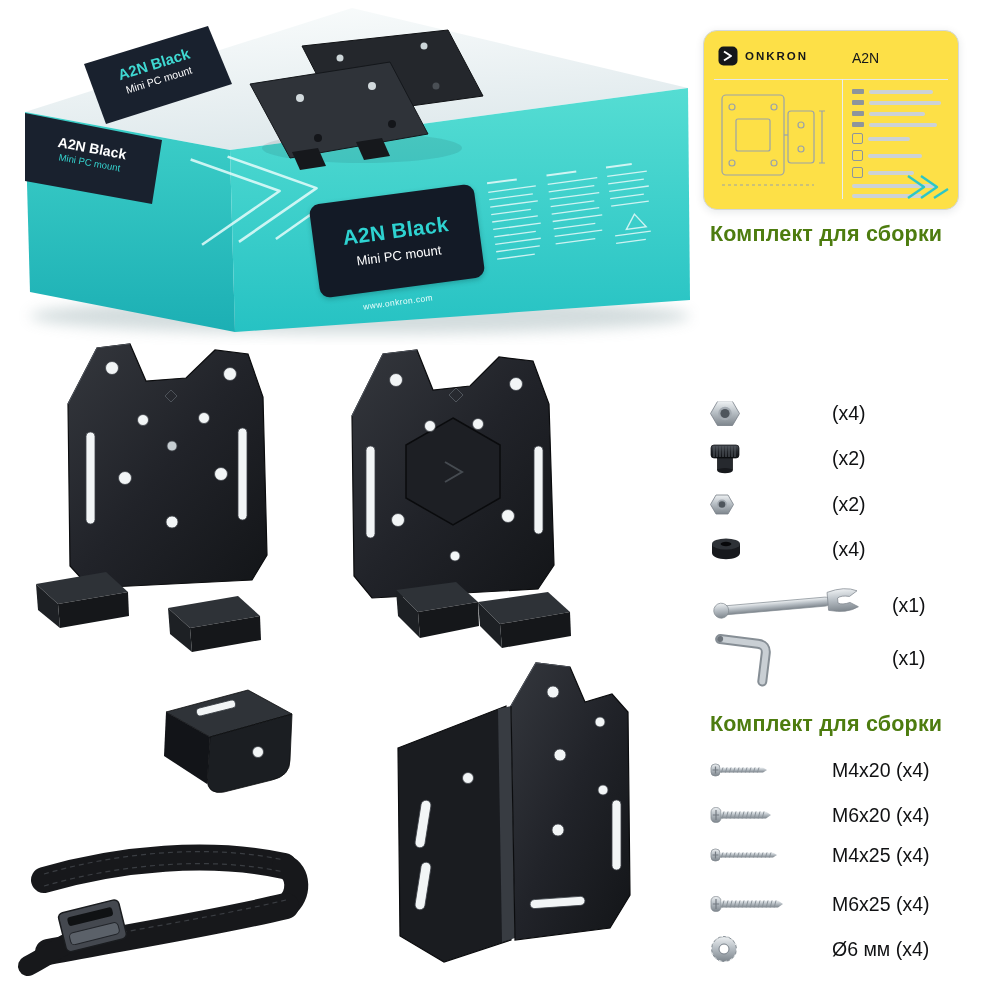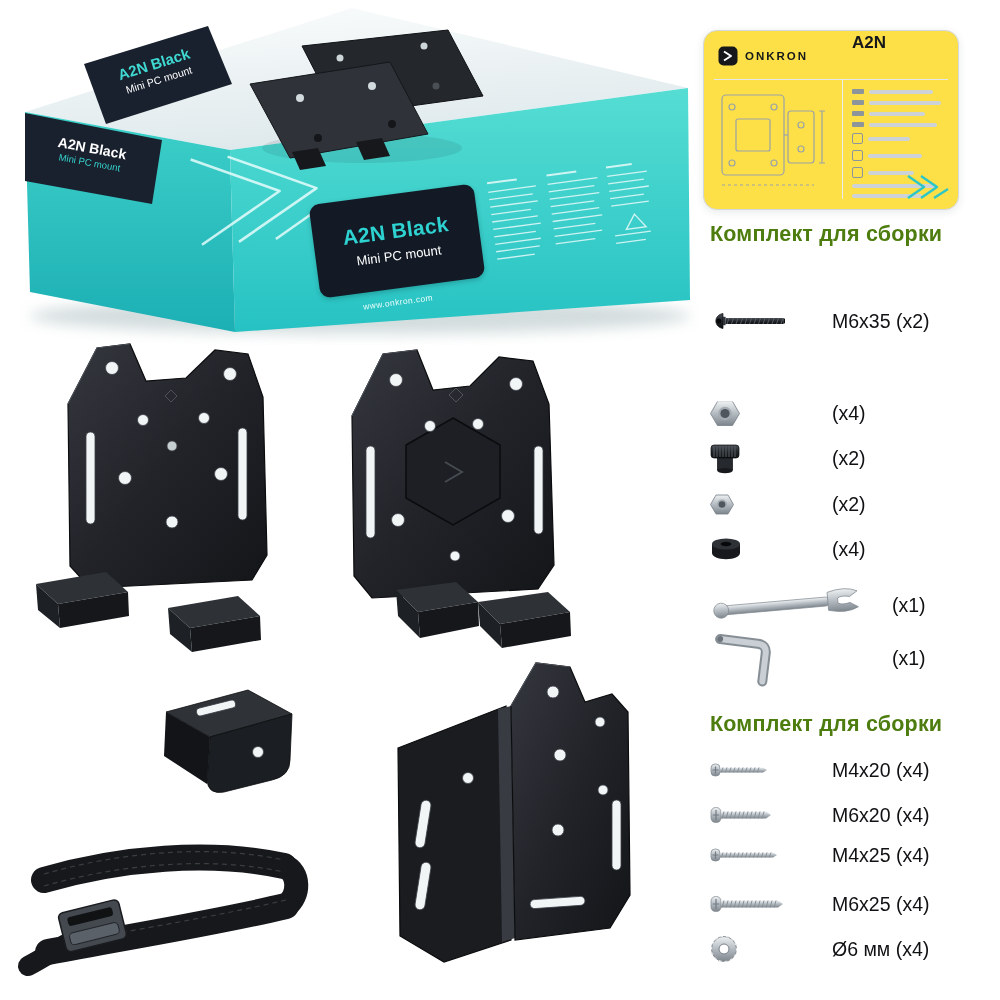--- a/index.html
+++ b/index.html
@@ -19,21 +19,21 @@
                align-items:center;justify-content:center;gap:5px;box-shadow:0 2px 5px rgba(0,40,40,.25);}
   .front-panel .model{color:#2ed3d1;font-weight:bold;font-size:21px;letter-spacing:.3px;}
   .front-panel .type{color:#ffffff;font-size:13px;}
   .box-site{position:absolute;left:338px;top:297px;width:120px;text-align:center;transform:rotate(-7.6deg);
             color:#eafdfc;font-size:8.5px;letter-spacing:.4px;}
   
   .manual{position:absolute;left:703px;top:30px;width:254px;height:178px;background:#fde047;
           border:1px solid #d3d8dc;border-radius:14px;box-shadow:0 2px 8px rgba(20,40,45,.10);}
   .manual-header{position:absolute;left:14px;top:15px;display:flex;align-items:center;gap:7px;}
   .manual-brand{font-size:11.5px;font-weight:bold;letter-spacing:2px;color:#15171a;}
-  .manual-model{position:absolute;left:148px;top:2px;font-size:17px;font-weight:bold;color:#15171a;}
+  .manual-model{position:absolute;left:148px;top:19px;font-size:14px;font-weight:normal;color:#15171a;}
   .m-hline{position:absolute;left:10px;right:10px;top:48px;height:1px;background:#e4e8ea;}
   .m-vline{position:absolute;left:138px;top:48px;bottom:10px;width:1px;background:#e9edef;}
   .m-draw{position:absolute;left:8px;top:56px;}
   .m-lines{position:absolute;left:148px;top:58px;width:100px;}
   .m-line{display:flex;align-items:center;gap:5px;margin-bottom:6px;}
   .m-tag{width:12px;height:5px;background:#8d959c;border-radius:1px;flex:0 0 auto;}
   .m-ico{width:9px;height:9px;border:1.2px solid #8d959c;border-radius:2px;flex:0 0 auto;}
   .m-bar{height:4px;background:#ccd2d6;border-radius:2px;}
   .m-chev{position:absolute;right:8px;bottom:6px;}
   
@@ -211,33 +211,20 @@
         <path d="M4,27 L20,16 L4,5"></path>
         <path d="M17,27 L33,16 L17,5"></path>
         <path d="M30,27 L44,18"></path>
       </g>
     </svg>
   </div>
 
   <div class="kit-title" style="top:222px">Комплект для сборки</div>
 
 
-  <div class="row" style="top:303px">
-    <span class="icon">
-      <svg width="82" height="18" viewBox="0 0 82 18">
-        <path d="M13,1.5 C3.5,3 3.5,15 13,16.5 Z" fill="url(#darkV)" stroke="#0b0d10" stroke-width="0.7"></path>
-        <circle cx="8.8" cy="9" r="2.5" fill="#06080a"></circle>
-        <rect x="13" y="4.8" width="2.6" height="8.4" fill="#2f333a"></rect>
-        <rect x="15.6" y="6" width="58" height="6" fill="url(#darkV)"></rect>
-        <path d="M19,6 17,12 M23.5,6 21.5,12 M28,6 26,12 M32.5,6 30.5,12 M37,6 35,12 M41.5,6 39.5,12 M46,6 44,12 M50.5,6 48.5,12 M55,6 53,12 M59.5,6 57.5,12 M64,6 62,12 M68.5,6 66.5,12 M73,6 71,12" stroke="#5b6168" stroke-width="0.9"></path>
-        <rect x="73.4" y="6.6" width="1.6" height="4.8" fill="#0e1013"></rect>
-      </svg>
-    </span>
-    <span class="lbl">M6x35 (x2)</span>
-  </div>
 
 
   <div class="row" style="top:395px">
     <span class="icon">
       <svg width="30" height="27" viewBox="0 0 30 27">
         <polygon points="7.5,1.5 22.5,1.5 29.5,13.5 22.5,25.5 7.5,25.5 0.5,13.5" fill="url(#silverV)" stroke="#767e86" stroke-width="0.8"></polygon>
         <circle cx="15" cy="13.5" r="6.8" fill="#a4abb2"></circle>
         <circle cx="15" cy="13.5" r="4.6" fill="#4f565d"></circle>
         <path d="M7.5,1.5 L22.5,1.5" stroke="#f2f4f6" stroke-width="1" opacity="0.8"></path>
       </svg>

